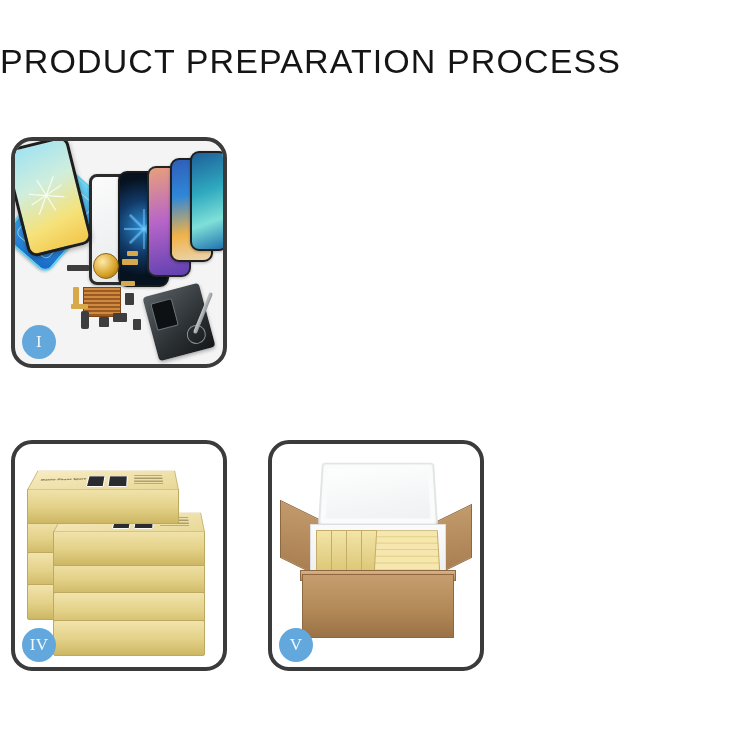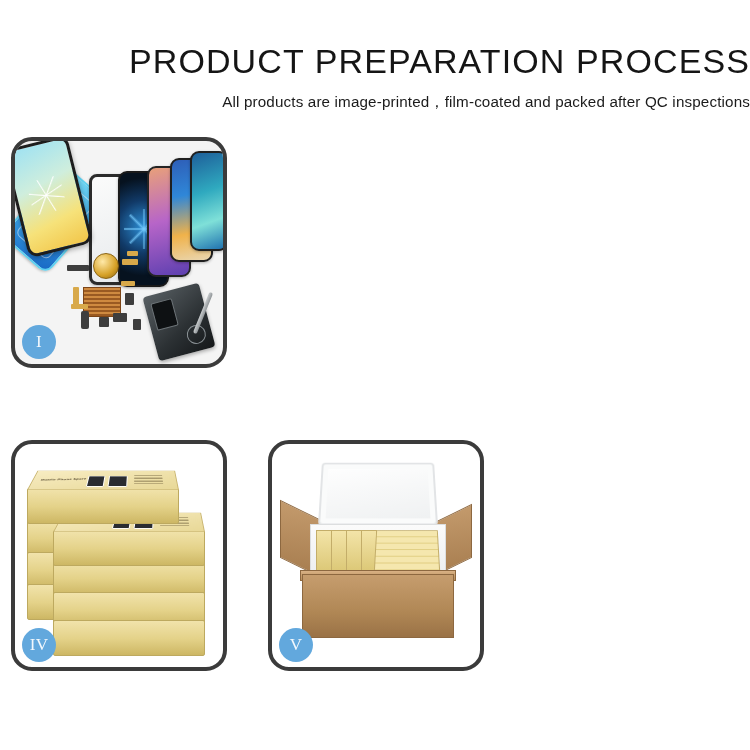--- a/index.html
+++ b/index.html
@@ -14,21 +14,21 @@
     font-family: "Liberation Sans", sans-serif;
     position: relative;
   }
 
   
   .header {
     position: absolute;
     left: 0;
     top: 0;
     width: 750px;
-    text-align: right;
+    text-align: left;
   }
   .page-title {
     margin: 0;
     padding-top: 42px;
     font-size: 34px;
     font-weight: 400;
     letter-spacing: 1.1px;
     color: #151515;
     font-family: "Liberation Sans", sans-serif;
     white-space: nowrap;
@@ -454,21 +454,20 @@
     position:absolute;
     width:16px; height:17px;
     background: rgba(150,113,70,.55);
   }
 </style>
 </head>
 <body>
 
 <div class="header">
   <h1 class="page-title">PRODUCT PREPARATION PROCESS</h1>
-  <p class="page-subtitle">All products are image-printed，film-coated and packed after QC inspections</p>
 </div>
 
 <div class="grid">
 
   <div class="panel col1 row1 tinted">
     <div class="stage">
       <div class="p1-phone p1-back"></div>
       <div class="p1-phone p1-glass"></div>
       <div class="p1-phone p1-dark"></div>
       <div class="p1-phone p1-purple"></div>

